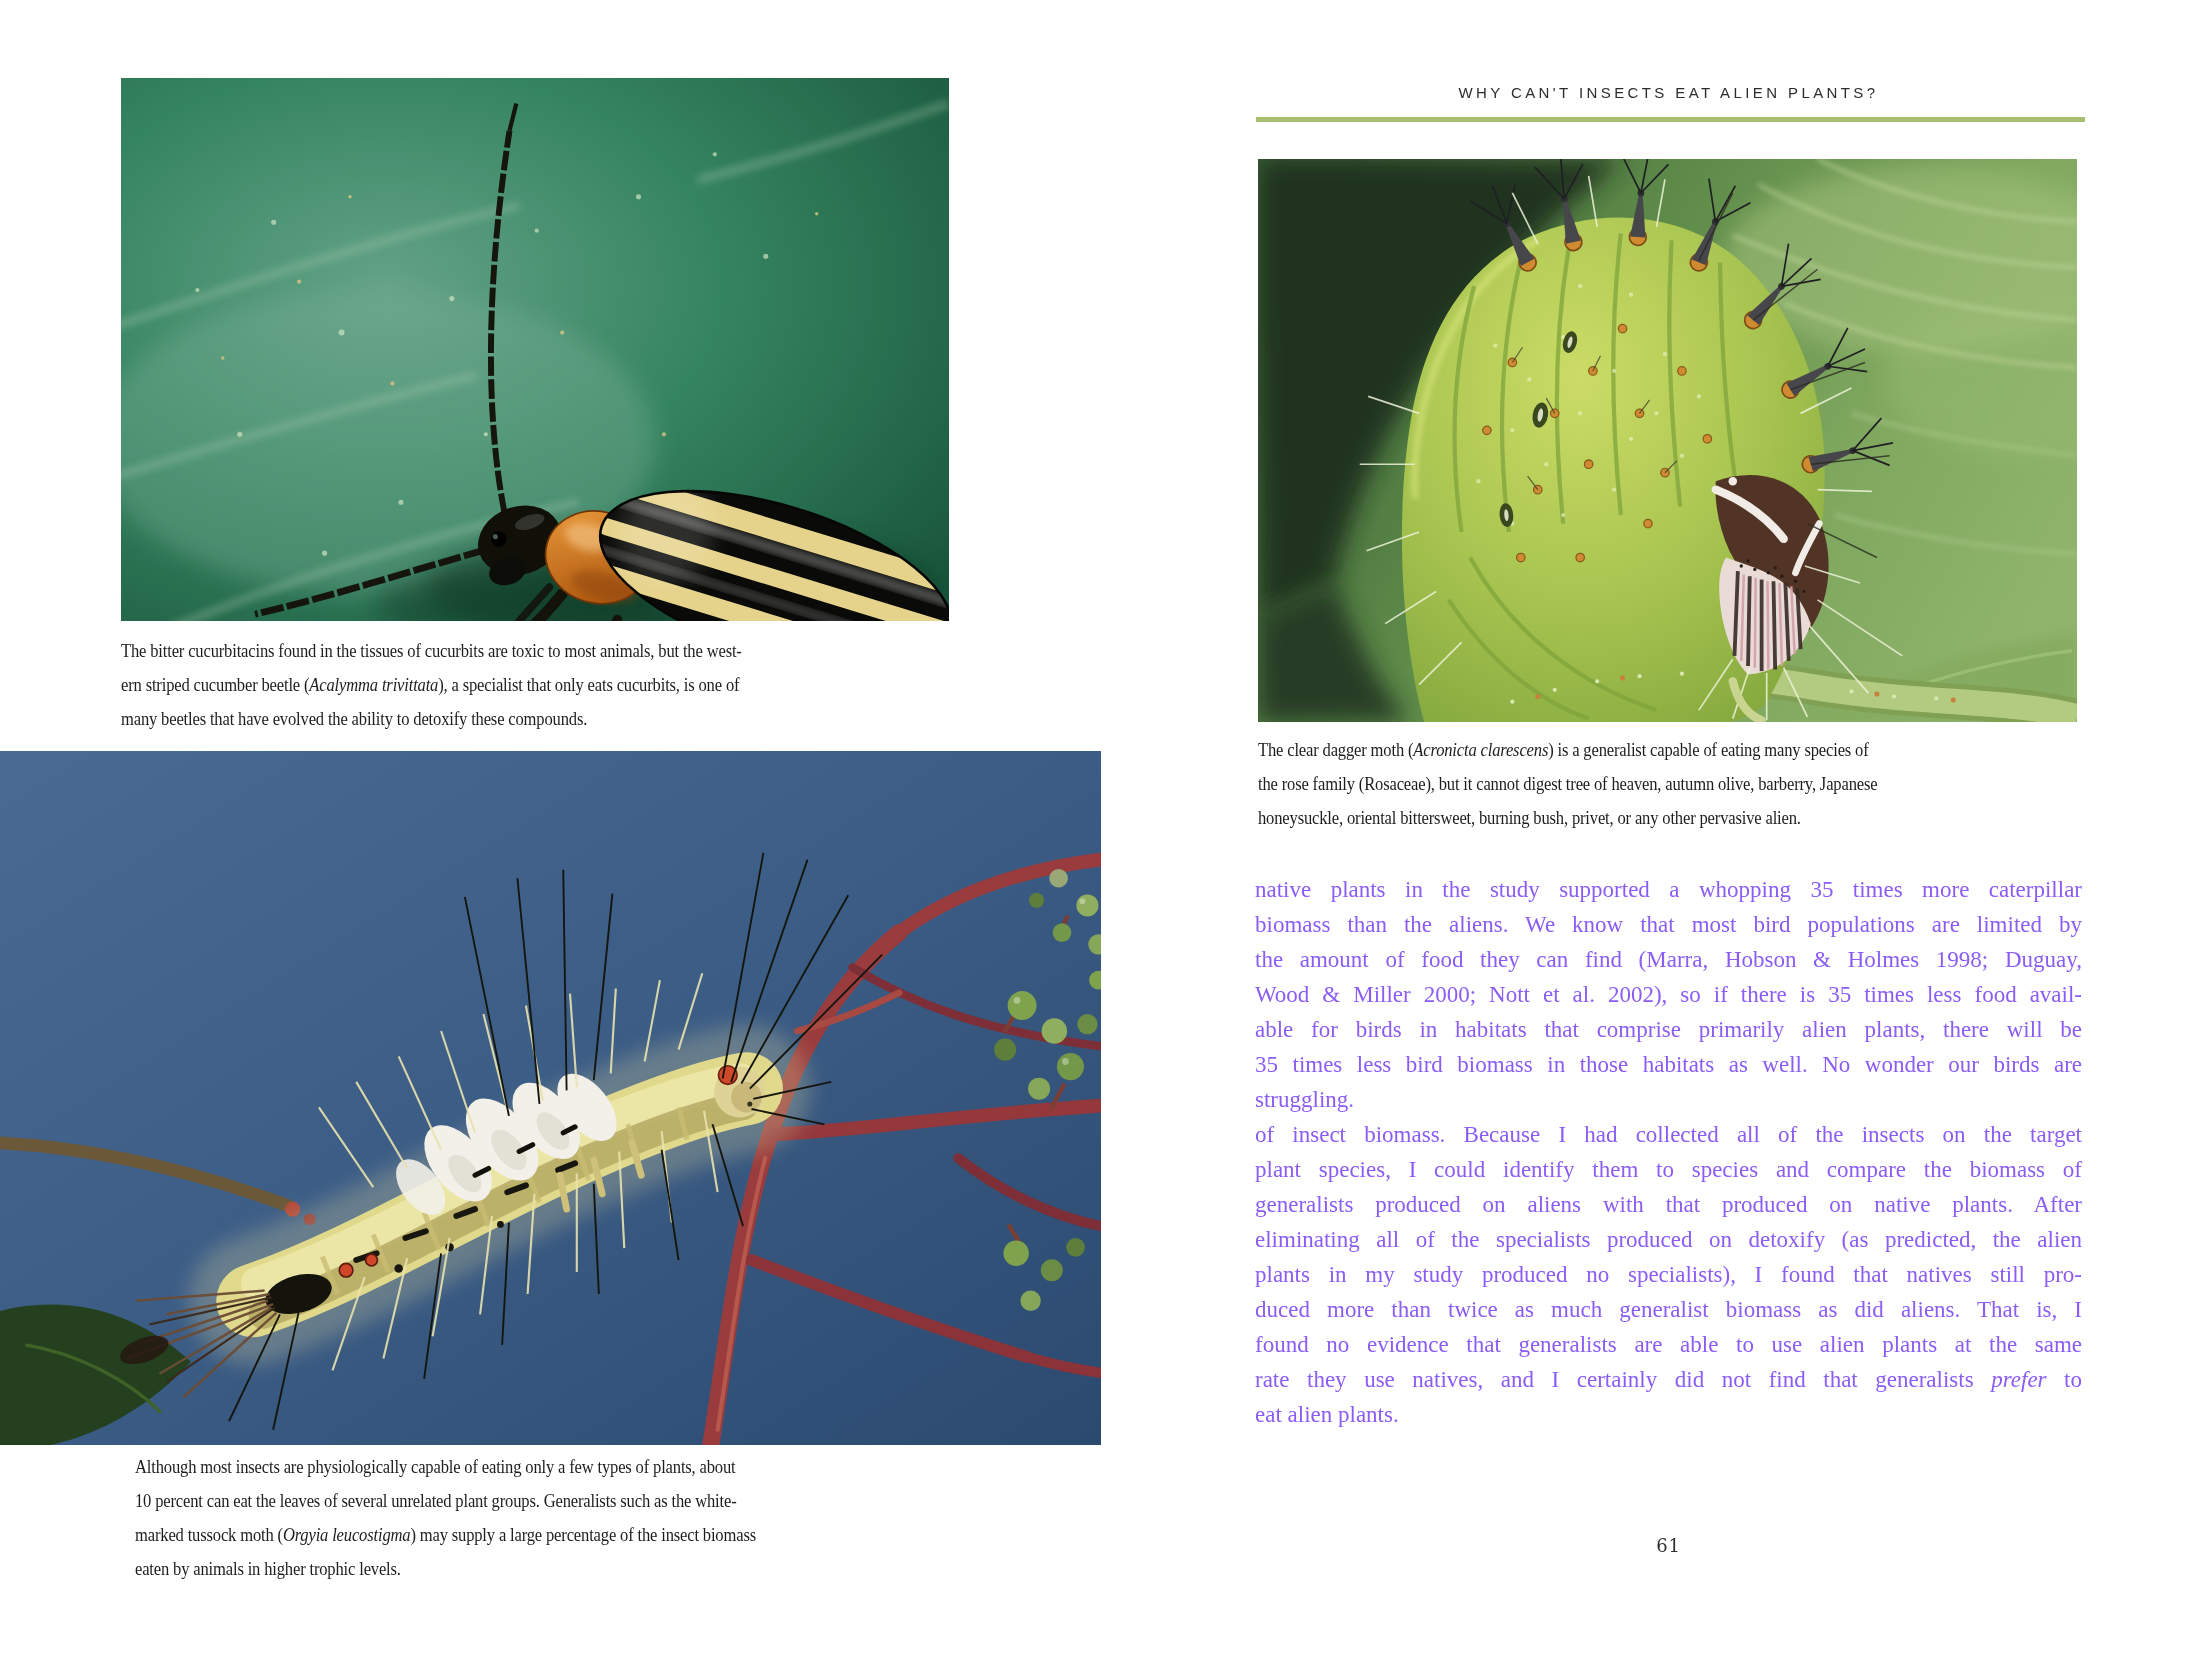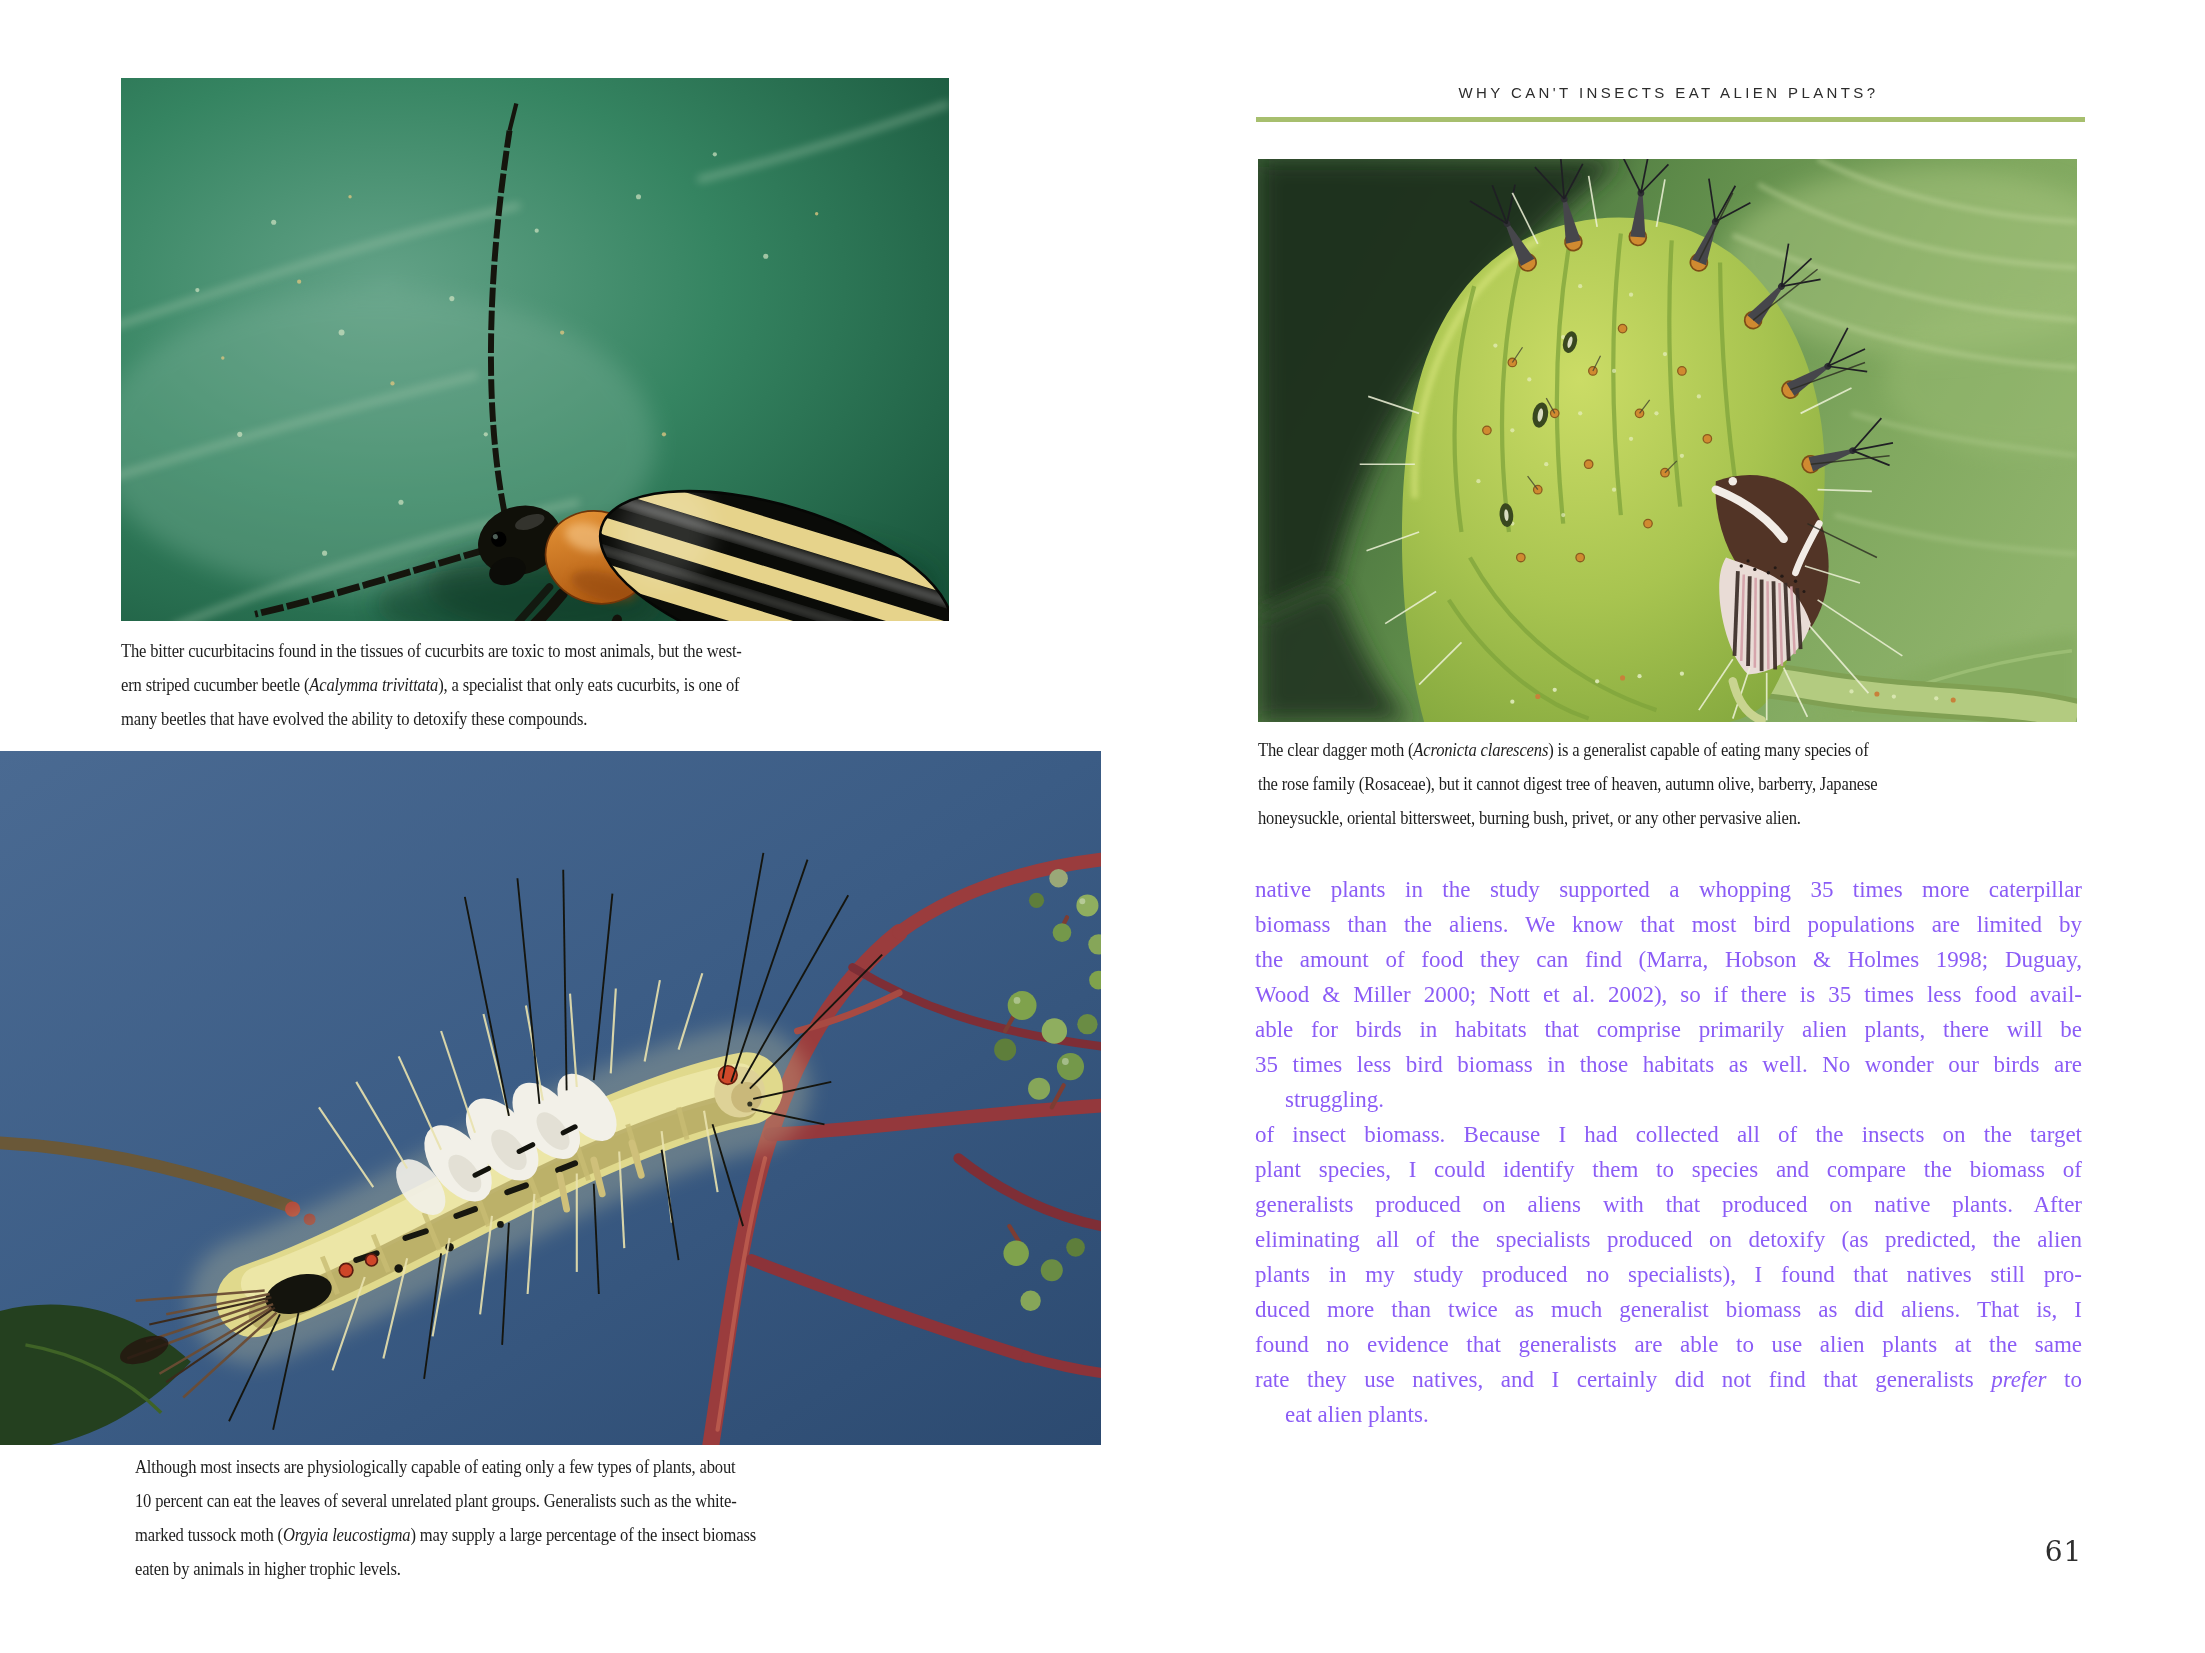--- a/index.html
+++ b/index.html
@@ -24,26 +24,26 @@
 
   .runhead{position:absolute;left:1255px;top:84px;width:827px;text-align:center;
            font-family:Liberation Sans, sans-serif;font-size:15px;
            letter-spacing:3.4px;color:#2c2c2c;white-space:nowrap;}
   .rule{position:absolute;left:1256px;top:117px;width:829px;height:5.1px;background:#a7bf6e;}
 
   .bodytext{position:absolute;left:1255px;top:872px;width:827px;
             font-family:"Liberation Serif","DejaVu Serif",serif;font-size:23px;
             line-height:35px;color:#8b5cf6;}
   .bl{text-align:justify;text-align-last:justify;height:35px;}
-  .bl.end{text-align-last:left;margin-left:30px;}
+  .bl.end{text-align-last:left;}
   .bl.indent{text-indent:36px;}
   .bl i{font-style:italic;}
 
-  .pagenum{position:absolute;left:1255px;top:1535px;width:827px;text-align:right;
-           font-family:"DejaVu Serif","Liberation Serif",serif;font-size:28px;
+  .pagenum{position:absolute;left:1255px;top:1535px;width:827px;text-align:center;
+           font-family:"DejaVu Serif","Liberation Serif",serif;font-size:18px;
            letter-spacing:0.8px;color:#2e2e2e;}
 </style>
 </head>
 <body>
 
 <div class="spread">
 
   <section>
 
     <figure class="photo" id="beetle-photo">

